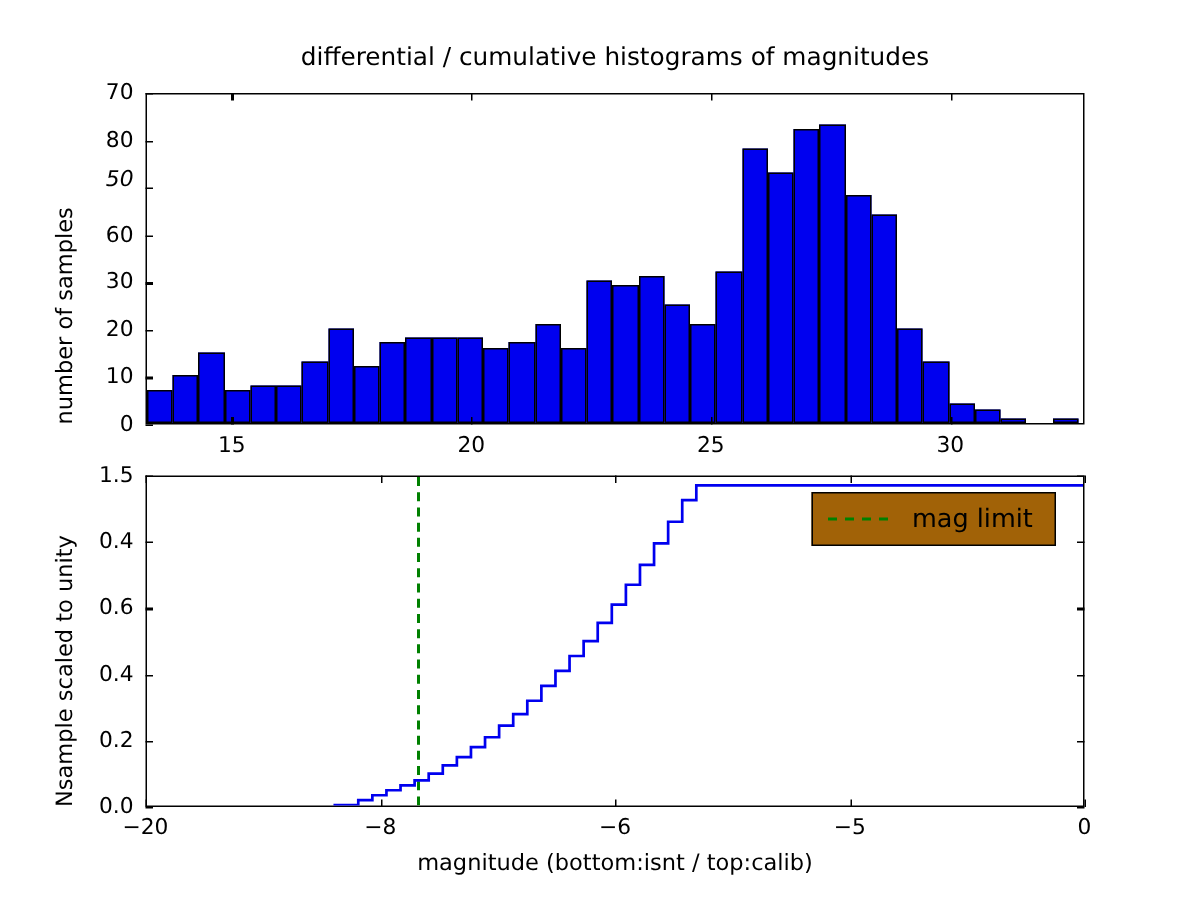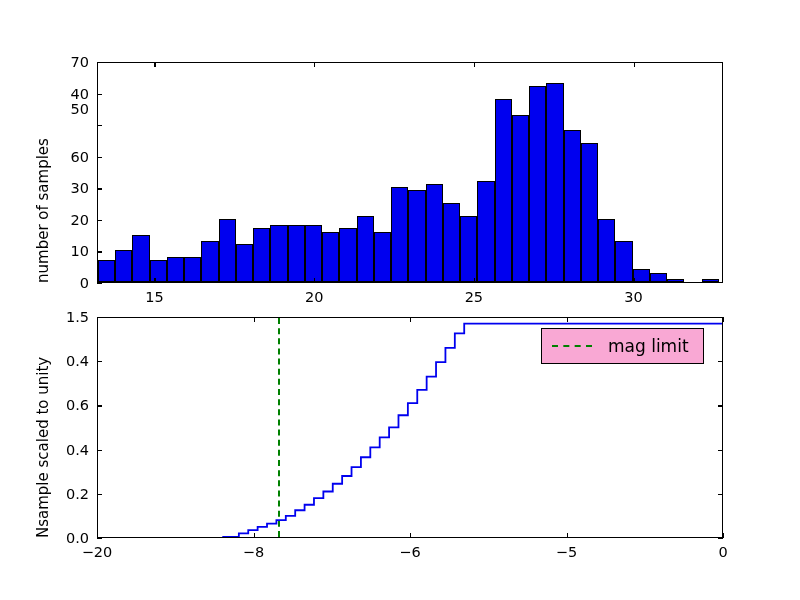--- a/index.html
+++ b/index.html
@@ -103,21 +103,21 @@
     top: 0;
     bottom: 0;
     width: 0;
     border-left: 2.2px dashed #008000;
   }
 
   
   #legend {
     position: absolute;
     box-sizing: border-box;
-    background: #f9a8d4;
+    background: #a16207;
     border: 1.4px solid #000000;
     padding: 7px 14px 7px 10px;
     display: flex;
     align-items: center;
     gap: 16px;
   }
   #legend-swatch {
     display: block;
     width: 40px;
     height: 0;
@@ -127,20 +127,21 @@
     font-size: 17px;
     color: #000000;
     white-space: nowrap;
   }
 </style>
 </head>
 <body>
 
 <div id="figure">
 
+  <div id="chart-title">differential / cumulative histograms of magnitudes</div>
 
   <div class="axes" id="axes-top" style="left:97px; top:62px; width:626px; height:221px;">
     <div class="plotarea" id="hist-plotarea">
         <div class="hbar" style="left: 5.67347e-14px; width: 17.2469px; height: 22.1px;"></div>
         <div class="hbar" style="left: 17.2469px; width: 17.2469px; height: 31.5714px;"></div>
         <div class="hbar" style="left: 34.4939px; width: 17.2469px; height: 47.3571px;"></div>
         <div class="hbar" style="left: 51.7408px; width: 17.2469px; height: 22.1px;"></div>
         <div class="hbar" style="left: 68.9878px; width: 17.2469px; height: 25.2571px;"></div>
         <div class="hbar" style="left: 86.2347px; width: 17.2469px; height: 25.2571px;"></div>
         <div class="hbar" style="left: 103.482px; width: 17.2469px; height: 41.0429px;"></div>
@@ -191,23 +192,23 @@
       <div class="ticklabel y" style="left: 41px; width: 48px; top: 283px;">0</div>
       <div class="tick-y" style="left: 97px; top: 251.429px; width: 5px;"></div>
       <div class="ticklabel y" style="left: 41px; width: 48px; top: 251.429px;">10</div>
       <div class="tick-y" style="left: 97px; top: 219.857px; width: 5px;"></div>
       <div class="ticklabel y" style="left: 41px; width: 48px; top: 219.857px;">20</div>
       <div class="tick-y" style="left: 97px; top: 188.286px; width: 5px;"></div>
       <div class="ticklabel y" style="left: 41px; width: 48px; top: 188.286px;">30</div>
       <div class="tick-y" style="left: 97px; top: 156.714px; width: 5px;"></div>
       <div class="ticklabel y" style="left: 41px; width: 48px; top: 156.714px;">60</div>
       <div class="tick-y" style="left: 97px; top: 125.143px; width: 5px;"></div>
-      <div class="ticklabel y" style="left: 41px; width: 48px; top: 109px;">50</div>
+      <div class="ticklabel y" style="left: 41px; width: 48px; top: 120px; font-style: italic;">50</div>
       <div class="tick-y" style="left: 97px; top: 93.5714px; width: 5px;"></div>
-      <div class="ticklabel y" style="left: 41px; width: 48px; top: 93.5714px;">40</div>
+      <div class="ticklabel y" style="left: 41px; width: 48px; top: 93.5714px;">80</div>
       <div class="tick-y" style="left: 97px; top: 62px; width: 5px;"></div>
       <div class="ticklabel y" style="left: 41px; width: 48px; top: 62px;">70</div>
     </div>
   <div class="axis-label ylabel" id="ylabel-top" style="left:34px; top:283px;">number of samples</div>
 
   <div class="axes" id="axes-bottom" style="left:97px; top:317px; width:626px; height:221px;">
     <div class="plotarea" id="cum-plotarea">
       <div id="mag-limit-line" style="left: 179.975px;"></div>
       <svg id="cumulative-svg" width="626" height="221">
         <polyline id="cum-path" fill="none" stroke="#0000ef" stroke-width="1.8" stroke-linejoin="miter" points="0.00,221.00 109.55,221.00 109.55,221.00 125.20,221.00 125.20,218.79 140.85,218.79 140.85,215.47 150.24,215.47 150.24,212.16 159.63,212.16 159.63,208.84 169.02,208.84 169.02,205.53 178.41,205.53 178.41,202.22 187.80,202.22 187.80,197.80 197.19,197.80 197.19,192.27 206.58,192.27 206.58,186.75 215.97,186.75 215.97,180.12 225.36,180.12 225.36,173.49 234.75,173.49 234.75,165.75 244.14,165.75 244.14,158.02 253.53,158.02 253.53,149.18 262.92,149.18 262.92,139.23 272.31,139.23 272.31,129.29 281.70,129.29 281.70,119.34 291.09,119.34 291.09,109.39 300.48,109.39 300.48,97.24 309.87,97.24 309.87,85.09 319.26,85.09 319.26,71.82 328.65,71.82 328.65,58.56 338.04,58.56 338.04,44.20 347.43,44.20 347.43,29.84 356.82,29.84 356.82,15.47 366.21,15.47 366.21,5.53 626.00,5.53 626.00,0.00"></polyline>
@@ -243,19 +244,20 @@
       <div class="tick-y" style="left: 718px; top: 405.4px; width: 5px;"></div>
       <div class="ticklabel y" style="left: 41px; width: 48px; top: 405.4px;">0.6</div>
       <div class="tick-y" style="left: 97px; top: 361.2px; width: 5px;"></div>
       <div class="tick-y" style="left: 718px; top: 361.2px; width: 5px;"></div>
       <div class="ticklabel y" style="left: 41px; width: 48px; top: 361.2px;">0.4</div>
       <div class="tick-y" style="left: 97px; top: 317px; width: 5px;"></div>
       <div class="tick-y" style="left: 718px; top: 317px; width: 5px;"></div>
       <div class="ticklabel y" style="left: 41px; width: 48px; top: 317px;">1.5</div>
     </div>
   <div class="axis-label ylabel" id="ylabel-bottom" style="left:34px; top:538px;">Nsample scaled to unity</div>
+  <div class="axis-label" id="xlabel-bottom" style="left:97px; top:566px; width:626px; text-align:center;">magnitude (bottom:isnt / top:calib)</div>
 
   <div id="legend" style="left:541px; top:328px;">
     <span id="legend-swatch"></span>
     <span id="legend-text">mag limit</span>
   </div>
 
 </div>
 
 </body></html>

